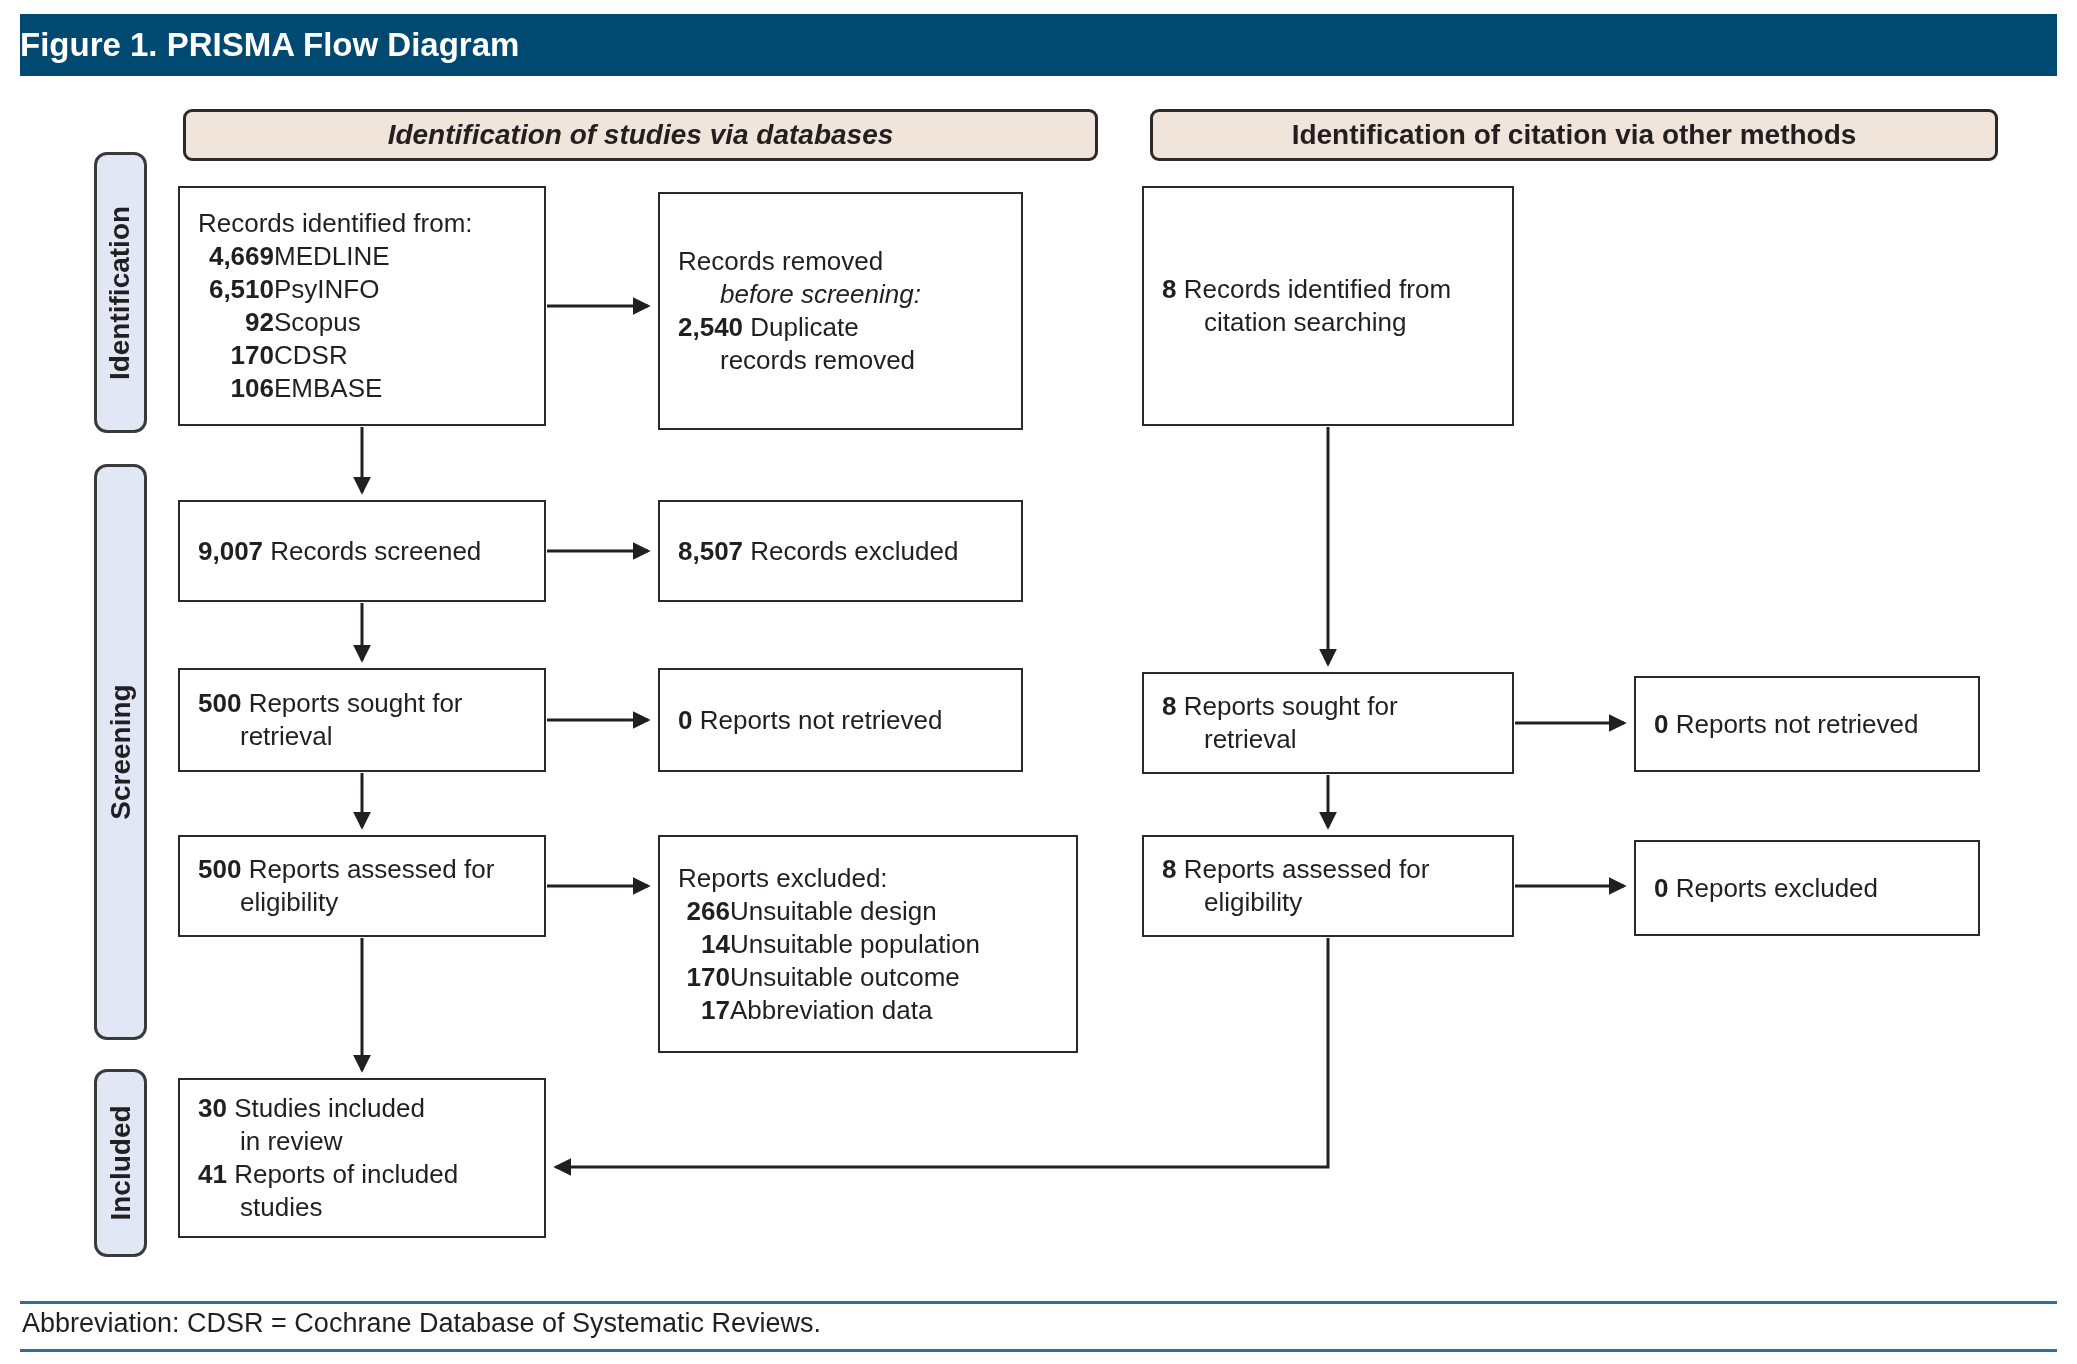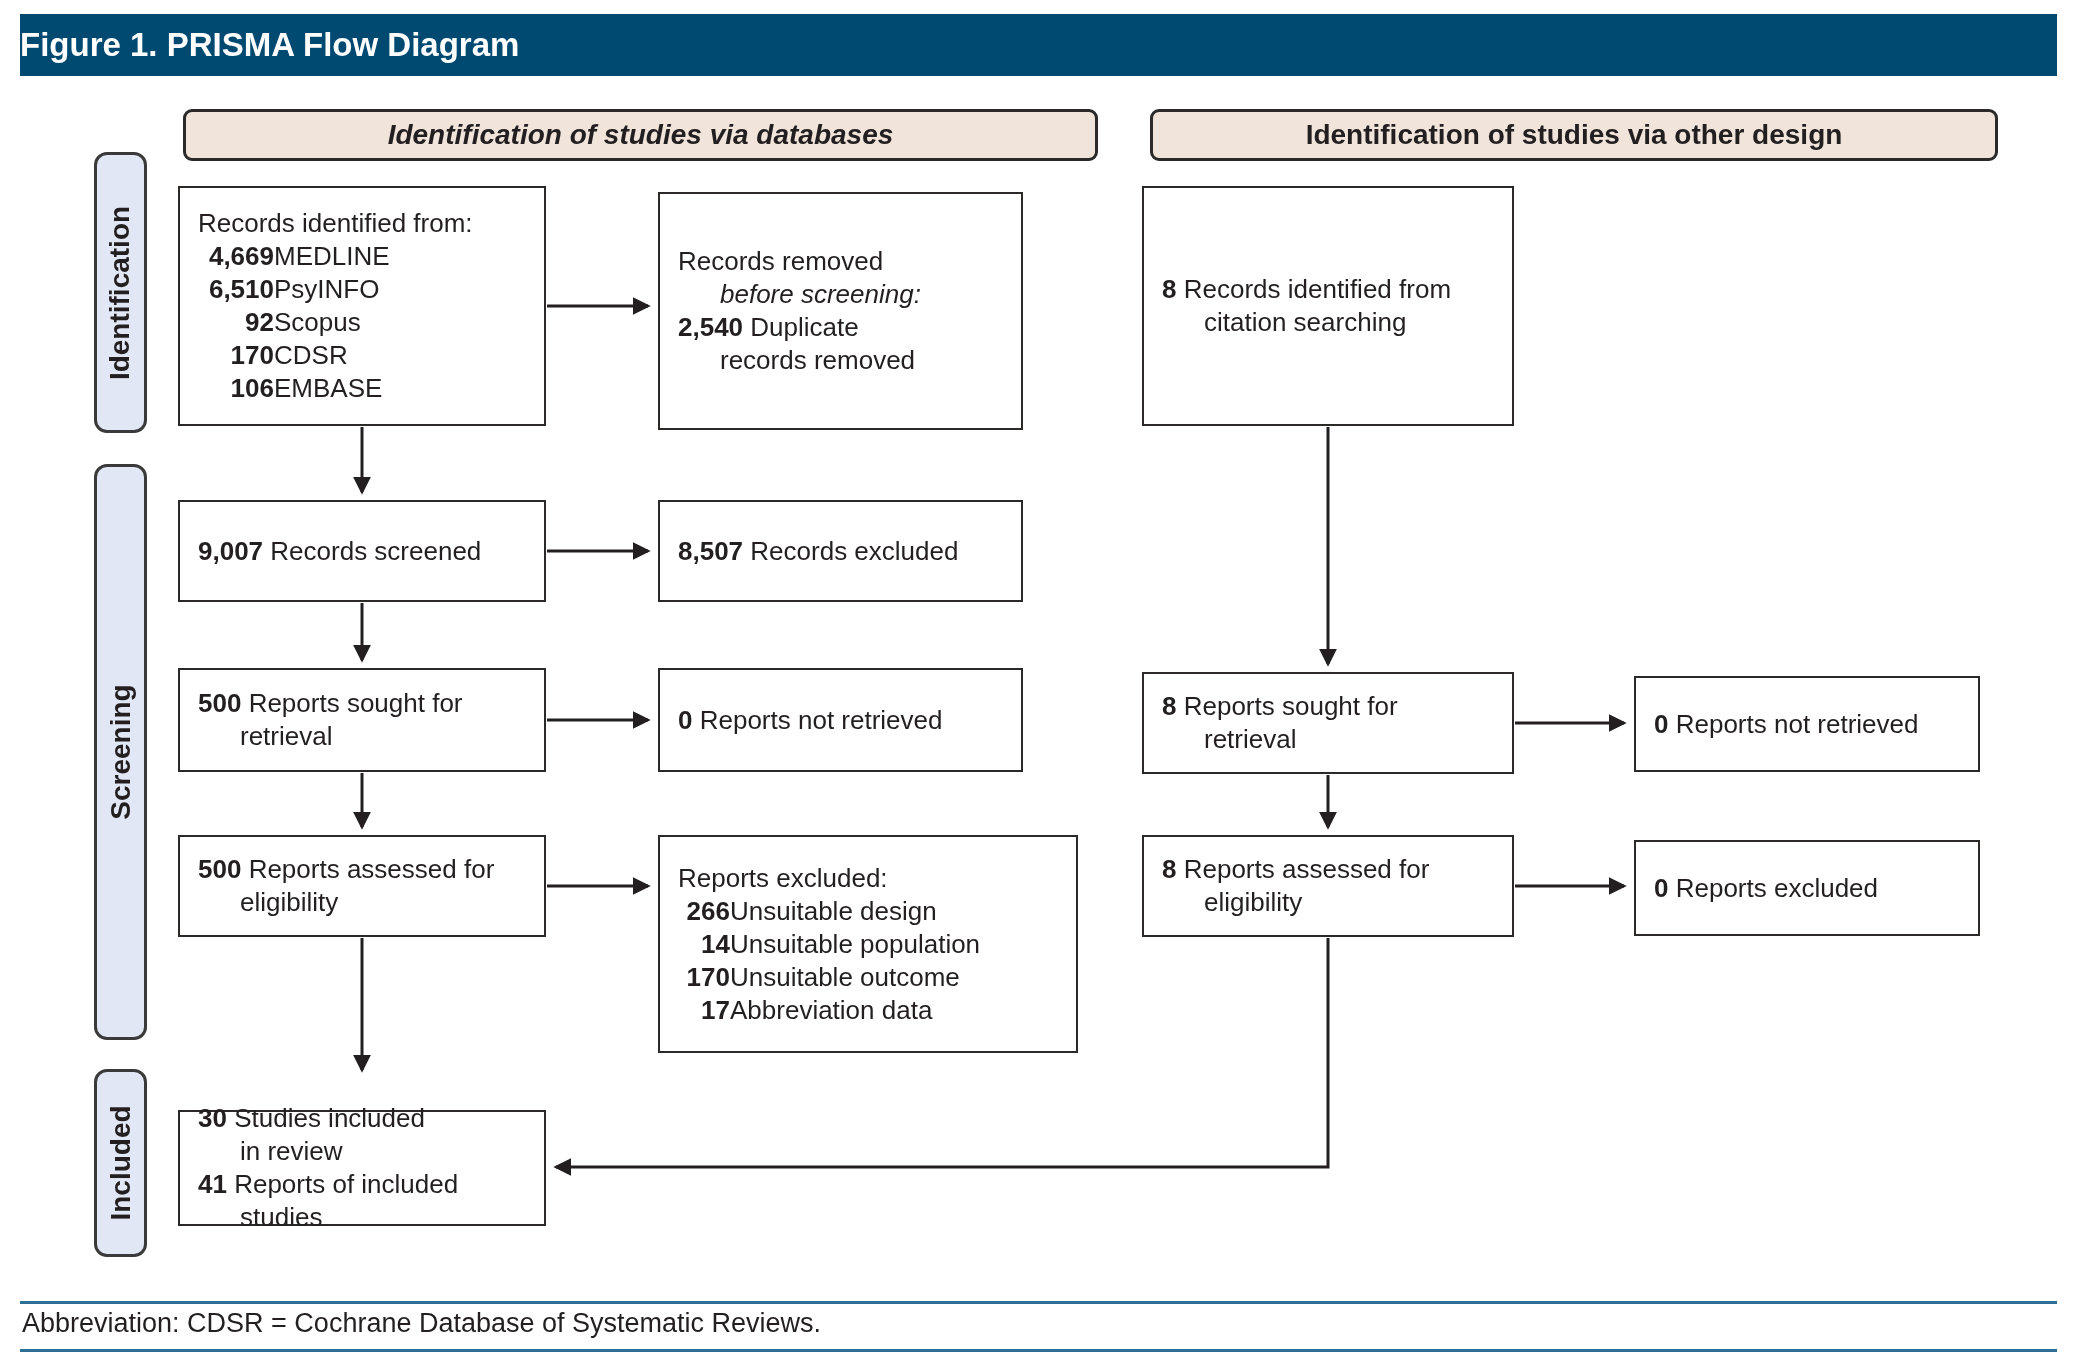--- a/index.html
+++ b/index.html
@@ -44,21 +44,21 @@
   .grid2 .intro{grid-column:1 / -1;}
   .grid2 .gnum{font-weight:700;text-align:right;}
   .grid-wide{grid-template-columns:76px auto;}
   .grid-narrow{grid-template-columns:52px auto;}
 
   
   .b1{left:178px;top:186px;width:368px;height:240px;}
   .b2{left:178px;top:500px;width:368px;height:102px;}
   .b3{left:178px;top:668px;width:368px;height:104px;}
   .b4{left:178px;top:835px;width:368px;height:102px;}
-  .b5{left:178px;top:1078px;width:368px;height:116px;margin-top:32px;}
+  .b5{left:178px;top:1078px;width:368px;height:160px;}
   
   .c1{left:658px;top:192px;width:365px;height:238px;}
   .c2{left:658px;top:500px;width:365px;height:102px;}
   .c3{left:658px;top:668px;width:365px;height:104px;}
   .c4{left:658px;top:835px;width:420px;height:218px;}
   
   .d1{left:1142px;top:186px;width:372px;height:240px;}
   .d2{left:1142px;top:672px;width:372px;height:102px;}
   .d3{left:1142px;top:835px;width:372px;height:102px;}
   
@@ -78,21 +78,21 @@
 <div class="canvas">
 
   <div class="titlebar">
     <span>Figure 1. PRISMA Flow Diagram</span>
   </div>
 
   <div class="hdr hdr-db">
     <span>Identification of studies via databases</span>
   </div>
   <div class="hdr hdr-other">
-    <span>Identification of studies via other design</span>
+    <span>Identification of citation via other methods</span>
   </div>
 
   <div class="stage stage-identification">
     <span>Identification</span>
   </div>
   <div class="stage stage-screening">
     <span>Screening</span>
   </div>
   <div class="stage stage-included">
     <span>Included</span>

